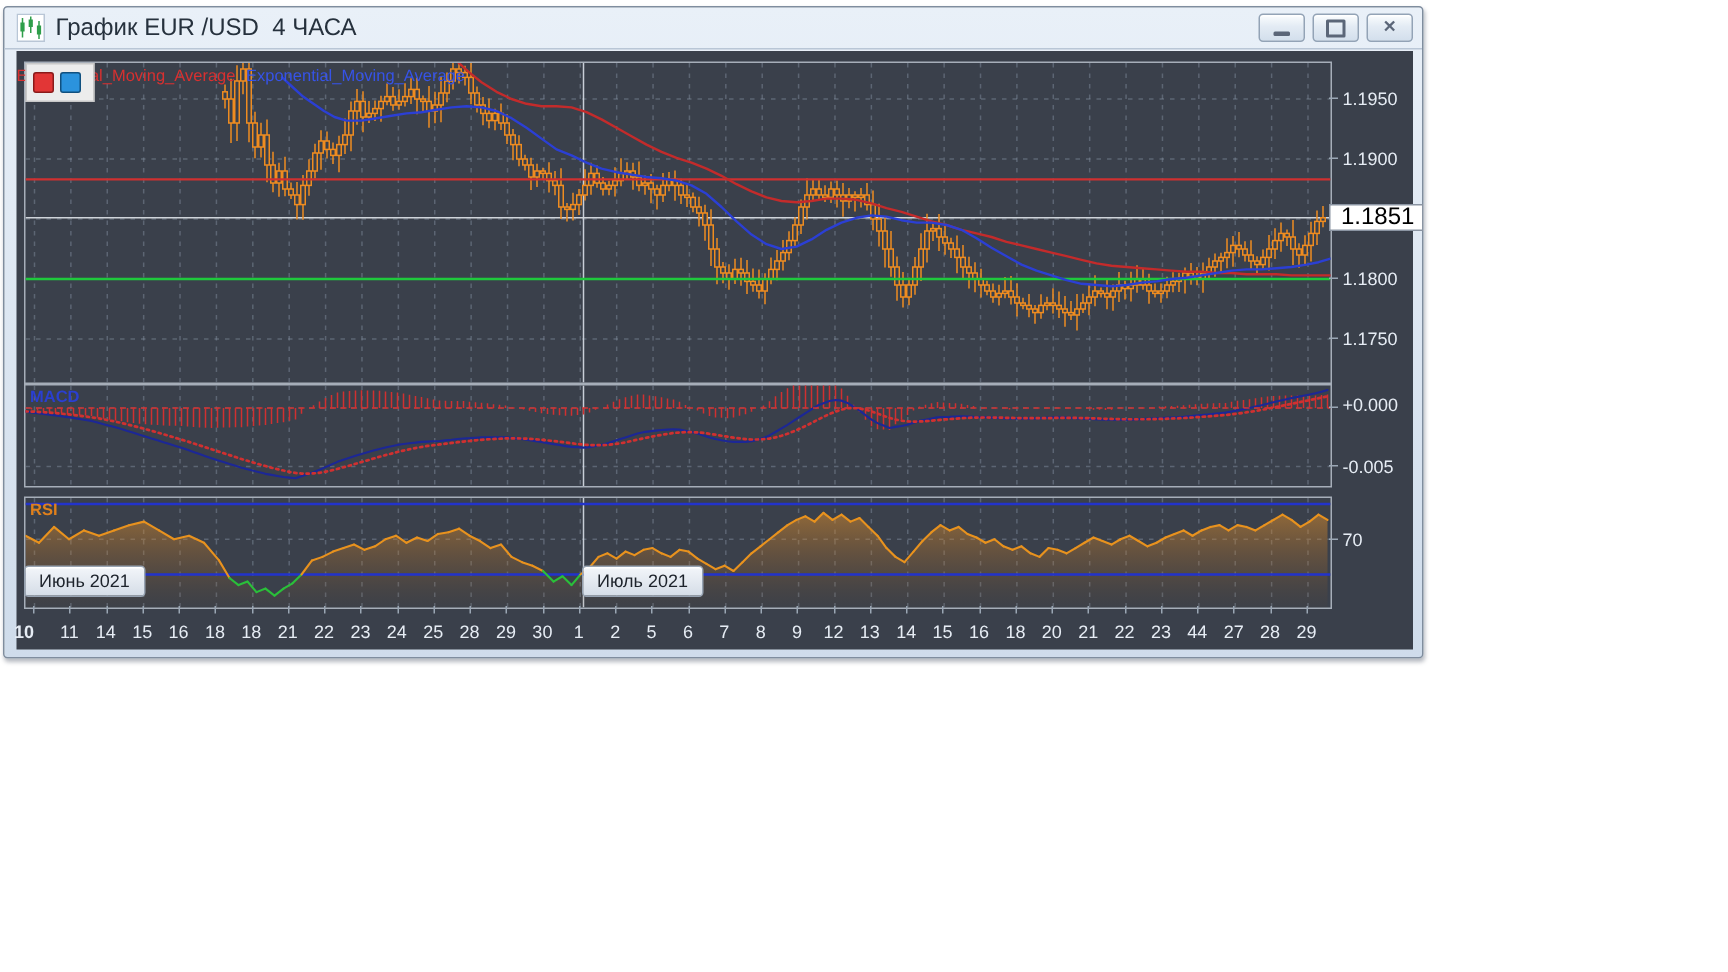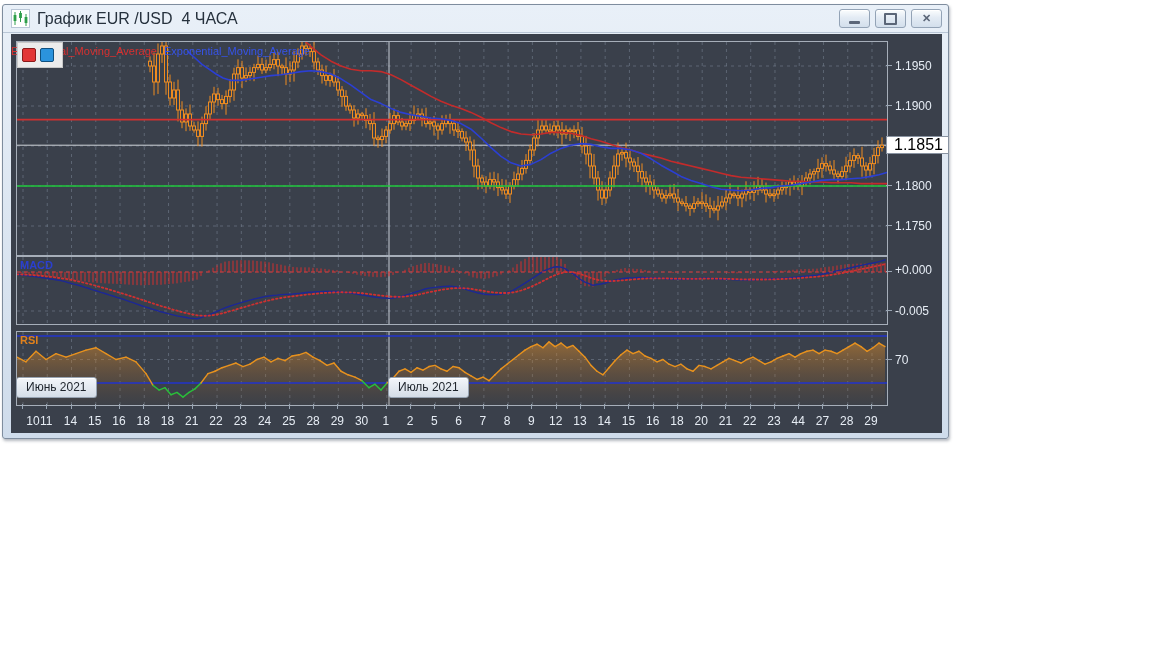--- a/index.html
+++ b/index.html
@@ -919,21 +919,21 @@
           <line x1="856" y1="15.75" x2="862" y2="11.05" stroke="#e8921e" stroke-width="1.4" stroke-linecap="round"></line>
           <line x1="862" y1="11.05" x2="868" y2="14.575000000000001" stroke="#e8921e" stroke-width="1.4" stroke-linecap="round"></line>
         </svg>
     </div>
 
     <div class="month-badge" style="left:5px;top:343px;">Июнь 2021</div>
     <div class="month-badge" style="left:377px;top:343px;">Июль 2021</div>
 
     <div class="x-strip" id="xStrip">
         <div class="xtick" style="left: 6px;"></div>
-        <span class="xlab" style="left: 17px;">10</span>
+        <span class="xlab" style="left: 0; font-weight: bold;">10</span>
         <div class="xtick" style="left: 30.257px;"></div>
         <span class="xlab" style="left: 30.257px;">11</span>
         <div class="xtick" style="left: 54.514px;"></div>
         <span class="xlab" style="left: 54.514px;">14</span>
         <div class="xtick" style="left: 78.771px;"></div>
         <span class="xlab" style="left: 78.771px;">15</span>
         <div class="xtick" style="left: 103.028px;"></div>
         <span class="xlab" style="left: 103.028px;">16</span>
         <div class="xtick" style="left: 127.285px;"></div>
         <span class="xlab" style="left: 127.285px;">18</span>

